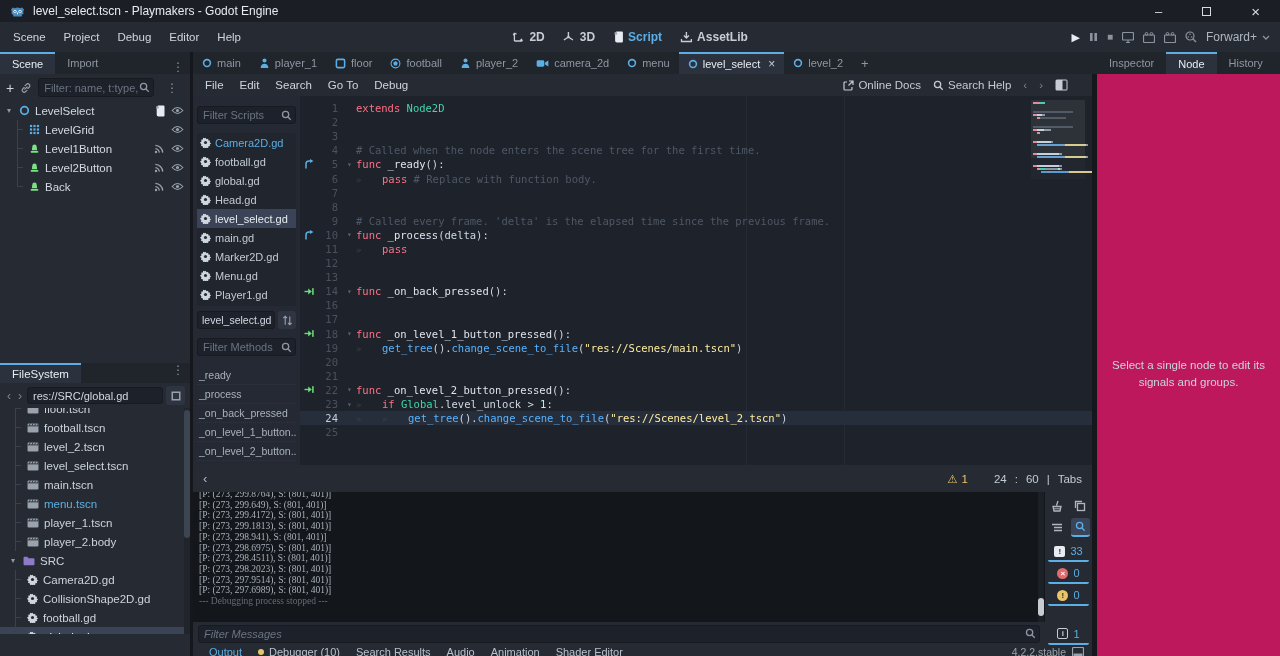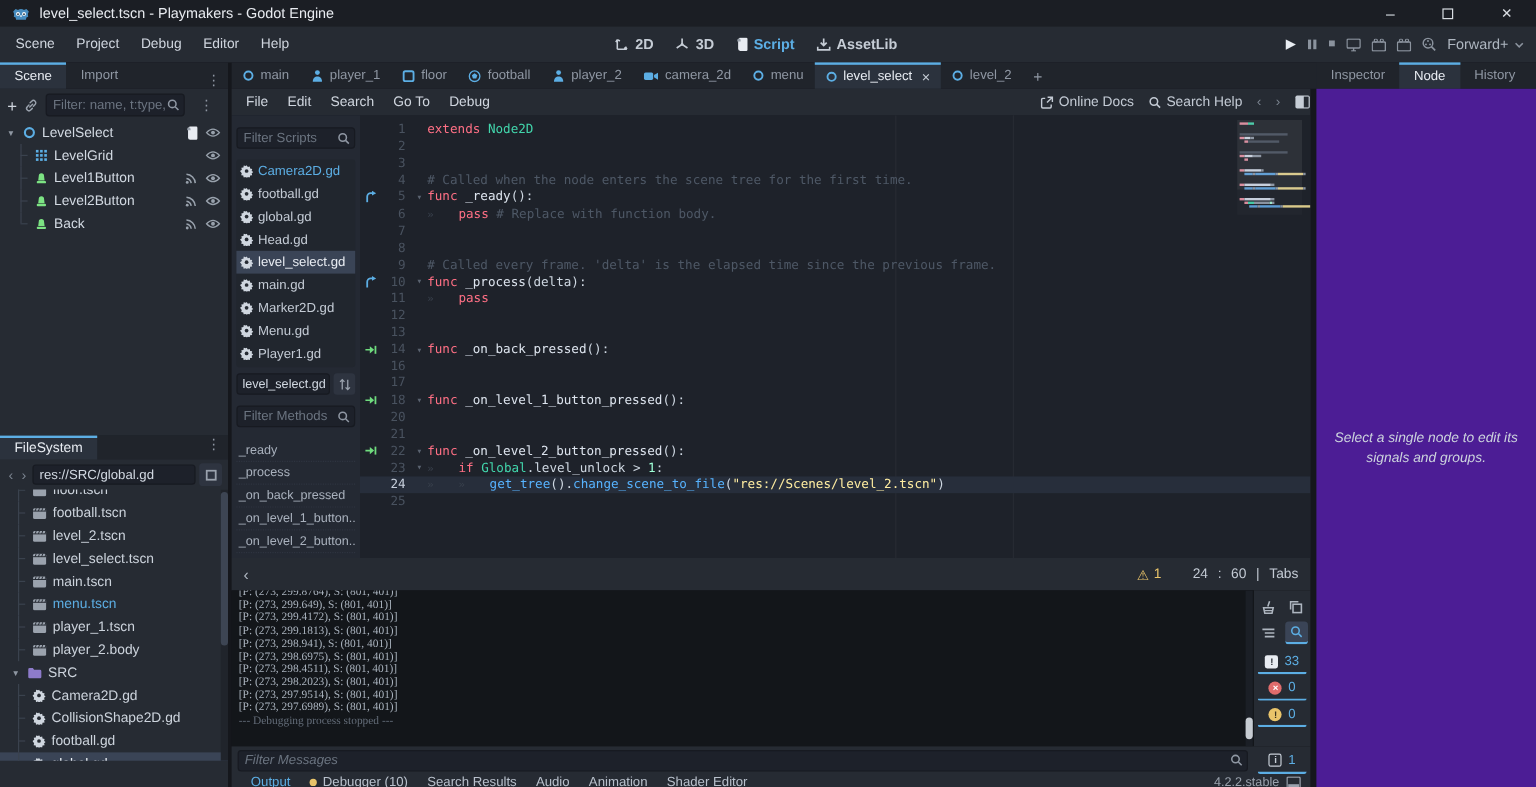--- a/index.html
+++ b/index.html
@@ -68,21 +68,21 @@
   #fs-list{position:relative;overflow:hidden;height:226px;}
   #fs-rows{margin-top:-9px;}
   .frow{display:flex;align-items:center;height:19px;font-size:11.5px;color:#ccd3dc;gap:5px;padding-left:8px;}
   .frow.sel{background:#3a4456;color:#eef2f7;}
   .frow.blue{color:#5caee4;}
   #fs-scroll{position:absolute;right:0;top:0;width:6px;height:100%;background:#20242b;}
   #fs-thumb{position:absolute;right:0;top:2px;width:6px;height:128px;background:#3d4553;border-radius:3px;}
   
   #se-menubar{left:193px;top:74px;width:899px;height:22px;background:#262b33;display:flex;align-items:center;}
   .semenu{font-size:11.5px;color:#cfd5de;padding:0 8px;}
-  #se-right{margin-left:auto;display:flex;align-items:center;gap:12px;padding-right:0;font-size:11.5px;color:#c3cad4;}
+  #se-right{margin-left:auto;display:flex;align-items:center;gap:12px;padding-right:24px;font-size:11.5px;color:#c3cad4;}
   .se-link{display:flex;align-items:center;gap:4px;}
   #se-body{left:193px;top:96px;width:899px;height:369px;background:#242933;display:flex;}
   #se-sidebar{width:107px;display:flex;flex-direction:column;padding:4px;gap:3px;}
   #script-list{background:#21262e;border-radius:2px;flex:0 0 auto;padding-bottom:2px;}
   .sitem{display:flex;align-items:center;gap:4px;height:19px;font-size:11px;color:#c3cad4;padding:0 3px;}
   .sitem .ic{color:#cfd6df;font-size:11px;}
   .sitem.sel{background:#3a4456;color:#e8ecf2;}
   .sitem.blue{color:#5caee4;}
   #cur-script-row{display:flex;gap:3px;align-items:center;margin-top:2px;}
   #cur-script{flex:1;background:#1d212a;border:1px solid #171a21;border-radius:3px;height:18px;
@@ -141,21 +141,21 @@
   #msg-counter-box{left:1045px;top:622px;width:47px;height:23px;background:#262b33;position:absolute;
                    display:flex;align-items:center;justify-content:center;}
   
   #bottombar{left:193px;top:645px;width:899px;height:11px;background:#262b33;position:absolute;
              overflow:hidden;display:flex;gap:4px;align-items:flex-start;padding:1px 8px 0;}
   .btab{font-size:11px;color:#b9c1cc;padding:0 8px;display:flex;gap:5px;align-items:center;}
   .btab.active{color:#5caee4;}
   .btab .dot{width:6px;height:6px;border-radius:50%;background:#e9c46a;}
   #bb-right{margin-left:auto;display:flex;align-items:center;gap:6px;font-size:10.5px;color:#9aa2ad;}
   
-  #right-dock{left:1097px;top:74px;width:183px;height:582px;background:#4c1d95;position:absolute;font-style:italic;}
+  #right-dock{left:1097px;top:74px;width:183px;height:582px;background:#be185d;position:absolute;}
   #node-msg{position:absolute;left:10px;right:10px;top:283px;text-align:center;font-size:11.5px;
             color:#ccd3dd;line-height:1.45;}
 </style>
 </head>
 <body>
 
 <div id="root">
 
   <div id="titlebar">
     <span class="ic">
@@ -852,20 +852,21 @@
                   <path d="M4.6 1.6 8.6 5l-4 3.4z" fill="#6fdc7e"></path>
                   <rect x="9" y="1.3" width="1.7" height="7.4" fill="#6fdc7e"></rect>
                 </svg></span></span><span class="lnum">14</span><span class="fold">▾</span><span><span class="kw">func </span><span class="fn">_on_back_pressed</span><span class="pl">():</span></span></div>
           <div class="cline"><span class="g-ic"></span><span class="lnum">16</span><span class="fold"></span><span></span></div>
           <div class="cline"><span class="g-ic"></span><span class="lnum">17</span><span class="fold"></span><span></span></div>
           <div class="cline"><span class="g-ic"><span class="ic"><svg width="10" height="9" viewBox="0 0 11 10">
                   <path d="M0.5 5h5" stroke="#6fdc7e" stroke-width="1.5"></path>
                   <path d="M4.6 1.6 8.6 5l-4 3.4z" fill="#6fdc7e"></path>
                   <rect x="9" y="1.3" width="1.7" height="7.4" fill="#6fdc7e"></rect>
                 </svg></span></span><span class="lnum">18</span><span class="fold">▾</span><span><span class="kw">func </span><span class="fn">_on_level_1_button_pressed</span><span class="pl">():</span></span></div>
+          <div class="cline"><span class="g-ic"></span><span class="lnum">19</span><span class="fold"></span><span><span class="ind">»</span><span class="call">get_tree</span><span class="pl">().</span><span class="call">change_scene_to_file</span><span class="pl">(</span><span class="str">"res://Scenes/main.tscn"</span><span class="pl">)</span></span></div>
           <div class="cline"><span class="g-ic"></span><span class="lnum">20</span><span class="fold"></span><span></span></div>
           <div class="cline"><span class="g-ic"></span><span class="lnum">21</span><span class="fold"></span><span></span></div>
           <div class="cline"><span class="g-ic"><span class="ic"><svg width="10" height="9" viewBox="0 0 11 10">
                   <path d="M0.5 5h5" stroke="#6fdc7e" stroke-width="1.5"></path>
                   <path d="M4.6 1.6 8.6 5l-4 3.4z" fill="#6fdc7e"></path>
                   <rect x="9" y="1.3" width="1.7" height="7.4" fill="#6fdc7e"></rect>
                 </svg></span></span><span class="lnum">22</span><span class="fold">▾</span><span><span class="kw">func </span><span class="fn">_on_level_2_button_pressed</span><span class="pl">():</span></span></div>
           <div class="cline"><span class="g-ic"></span><span class="lnum">23</span><span class="fold">▾</span><span><span class="ind">»</span><span class="kw">if </span><span class="ty">Global</span><span class="pl">.level_unlock &gt; </span><span class="num">1</span><span class="pl">:</span></span></div>
           <div class="cline cur"><span class="g-ic"></span><span class="lnum">24</span><span class="fold"></span><span><span class="ind">»</span><span class="ind">»</span><span class="call">get_tree</span><span class="pl">().</span><span class="call">change_scene_to_file</span><span class="pl">(</span><span class="str">"res://Scenes/level_2.tscn"</span><span class="pl">)</span></span></div>
           <div class="cline"><span class="g-ic"></span><span class="lnum">25</span><span class="fold"></span><span></span></div>

